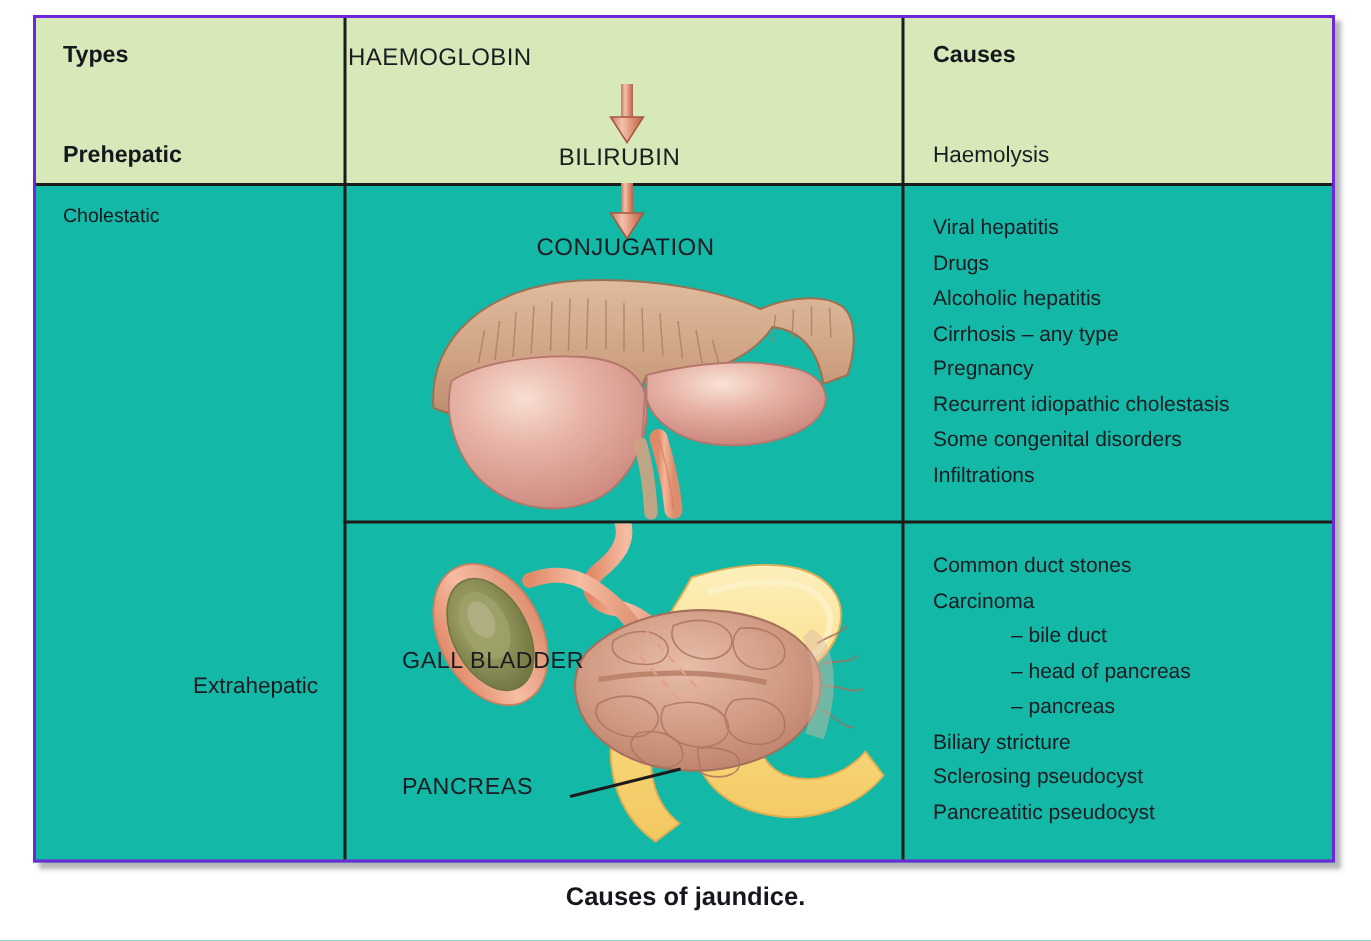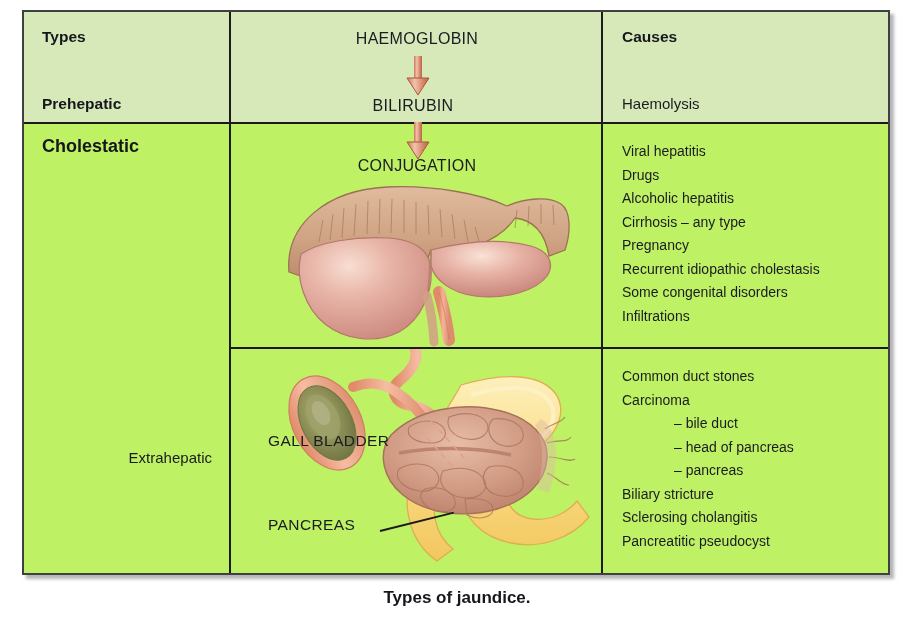--- a/index.html
+++ b/index.html
@@ -8,23 +8,23 @@
     background:#ffffff;
     font-family:"Liberation Sans","DejaVu Sans",sans-serif;
     overflow:hidden;
   }
   #root{position:relative;width:914px;height:627px;}
 
   
   .figure-box{
     position:absolute;left:22px;top:10px;
     width:868px;height:565px;
-    border:2px solid #404040;
+    border:2px solid #6d28d9;
     box-sizing:border-box;
-    background:#bef264;
+    background:#14b8a6;
     box-shadow:4px 4px 3px rgba(90,90,100,.45);
   }
 
   
   .vrule{position:absolute;top:0;bottom:0;width:2px;background:#1b1b1b;}
   .vrule.v1{left:205px;}
   .vrule.v2{left:577px;}
 
   
   .hrule{position:absolute;height:2px;background:#1b1b1b;}
@@ -35,36 +35,36 @@
   .green-band{
     position:absolute;left:0;top:0;right:0;height:110px;
     background:#d7e9b9;
   }
 
   
   .cell{position:absolute;box-sizing:border-box;}
 
   .lbl-types{left:18px;top:16px;font-size:15.5px;font-weight:bold;color:#16161d;}
   .lbl-prehepatic{left:18px;top:83px;font-size:15.5px;font-weight:bold;color:#16161d;}
-  .lbl-cholestatic{left:18px;top:124px;font-size:18px;font-weight:bold;color:#16161d;}
+  .lbl-cholestatic{left:18px;top:124px;font-size:13px;font-weight:normal;color:#16161d;}
 
   .lbl-intrahepatic{
     left:0;top:218px;width:188px;text-align:right;
     font-size:15px;color:#1b1b22;
   }
   .lbl-extrahepatic{
     left:0;top:437px;width:188px;text-align:right;
     font-size:15px;color:#1b1b22;
   }
 
   .lbl-causes{left:598px;top:16px;font-size:15.5px;font-weight:bold;color:#16161d;}
   .lbl-haemolysis{left:598px;top:83px;font-size:15px;color:#1b1b22;}
 
   .lbl-haemoglobin{
-    left:208px;top:18px;width:370px;text-align:center;
+    left:208px;top:18px;width:370px;
     font-size:16px;color:#1b1b22;letter-spacing:.3px;
   }
   .lbl-bilirubin{
     left:208px;top:85px;width:362px;text-align:center;
     font-size:16px;color:#1b1b22;letter-spacing:.3px;
   }
   .lbl-conjugation{
     left:208px;top:145px;width:370px;text-align:center;
     font-size:16px;color:#1b1b22;letter-spacing:.3px;
   }
@@ -305,21 +305,21 @@
         <li>Infiltrations</li>
       </ul>
 
     <ul class="cause-list extra" id="extra-list">
         <li>Common duct stones</li>
         <li>Carcinoma</li>
         <li class="indent">– bile duct</li>
         <li class="indent">– head of pancreas</li>
         <li class="indent">– pancreas</li>
         <li>Biliary stricture</li>
-        <li>Sclerosing cholangitis</li>
+        <li>Sclerosing pseudocyst</li>
         <li>Pancreatitic pseudocyst</li>
       </ul>
 
   </div>
 
-  <div class="caption">Types of jaundice.</div>
+  <div class="caption">Causes of jaundice.</div>
 
 </div>
 
 </body></html>

